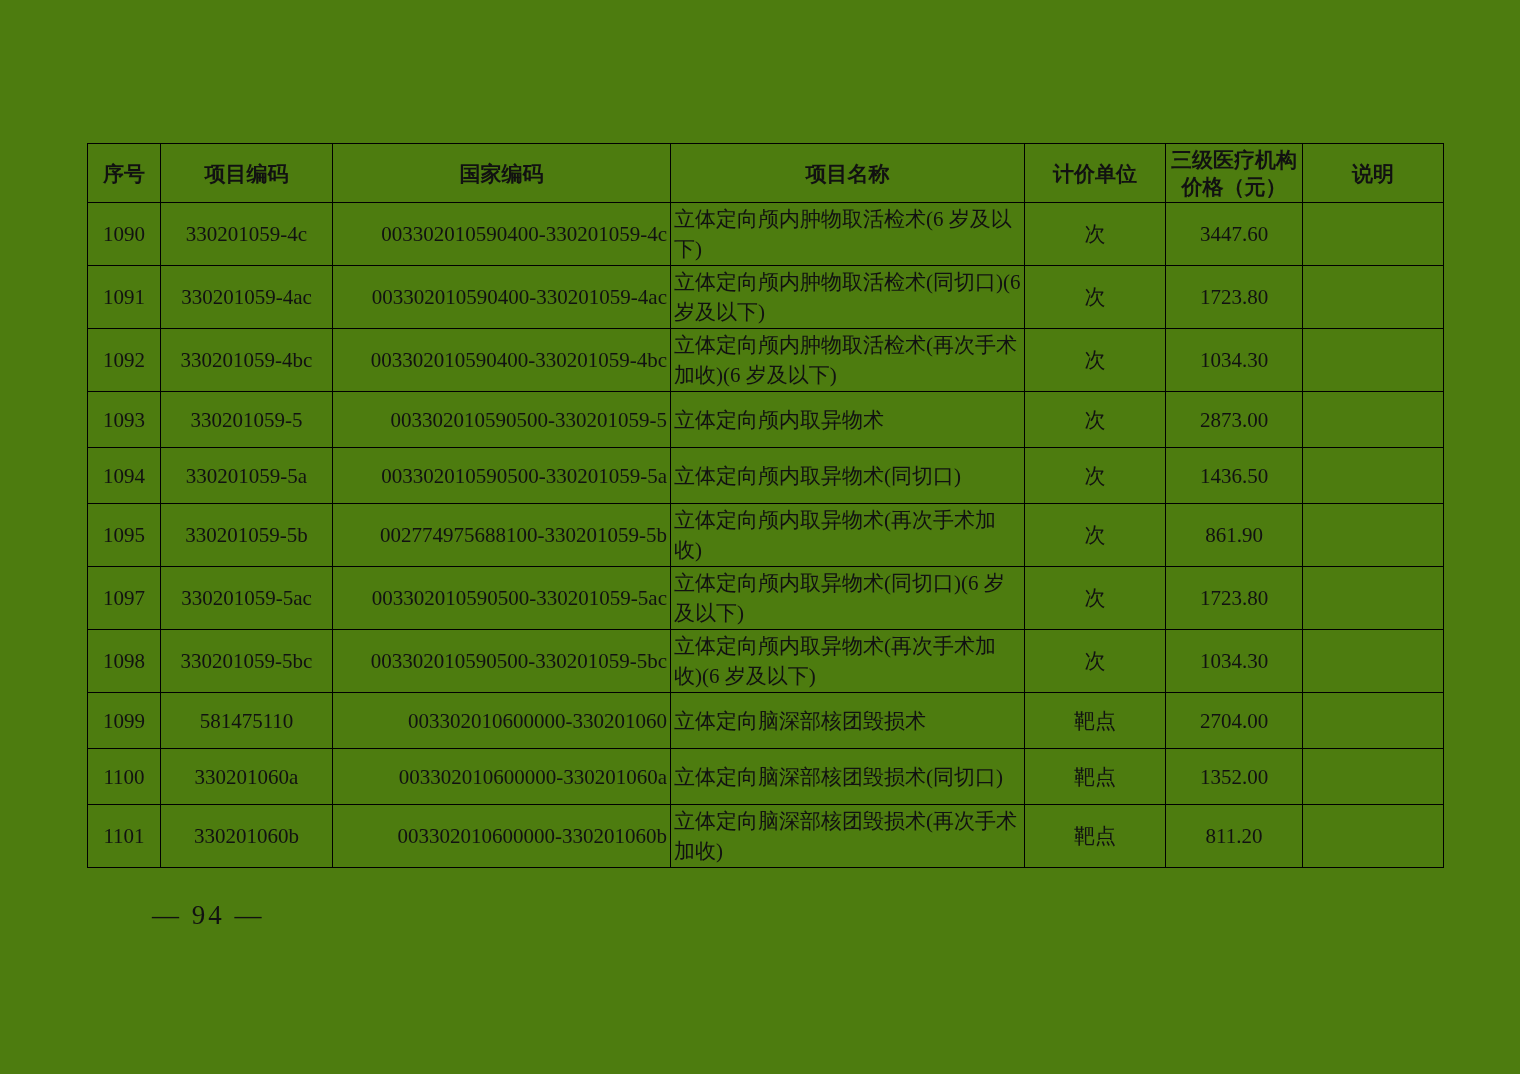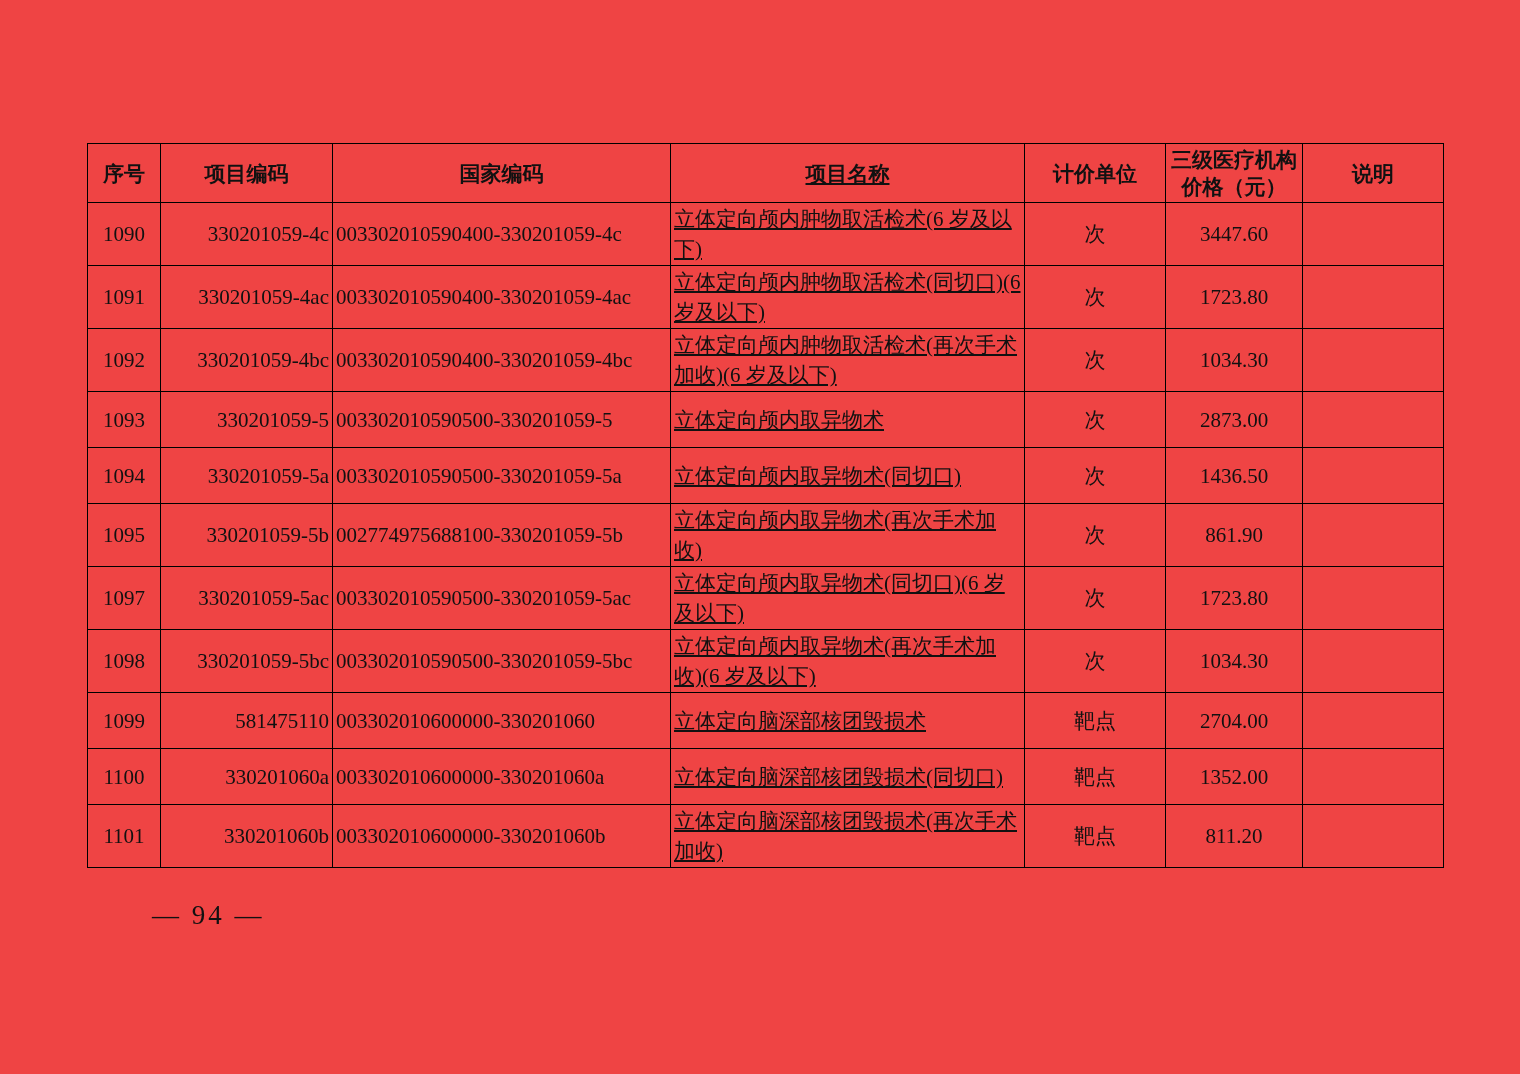--- a/index.html
+++ b/index.html
@@ -8,21 +8,21 @@
     height: 1074px;
     background: #ffffff;
     position: relative;
     font-family: "Liberation Serif", "DejaVu Serif", serif;
     color: #111111;
     overflow: hidden;
   }
   .page {
     position: absolute;
     inset: 0;
-    background: #ef4444;
+    background: #4d7c0f;
   }
   table.price-table {
     position: absolute;
     left: 87px;
     top: 143px;
     width: 1356px;
     border-collapse: collapse;
     table-layout: fixed;
   }
   .price-table th, .price-table td {
@@ -40,23 +40,23 @@
     padding: 1px 4px;
   }
   .price-table td {
     font-size: 21px;
     line-height: 30px;
     padding: 1px 3px;
   }
   .price-table tbody td { height: 53px; }
   .price-table tr.tall td { height: 59px; }
   .c-seq   { text-align: center; }
-  .c-code  { text-align: right; }
-  .c-nat   { text-align: left; }
-  .c-name  { text-align: left; text-decoration: underline; }
+  .c-code  { text-align: center; }
+  .c-nat   { text-align: right; }
+  .c-name  { text-align: left; }
   .c-unit  { text-align: center; }
   .c-price { text-align: center; }
   .c-note  { text-align: center; margin-left: 24px; }
   .page-number {
     position: absolute;
     left: 152px;
     top: 900px;
     font-size: 27px;
     letter-spacing: 3px;
     color: #111111;

